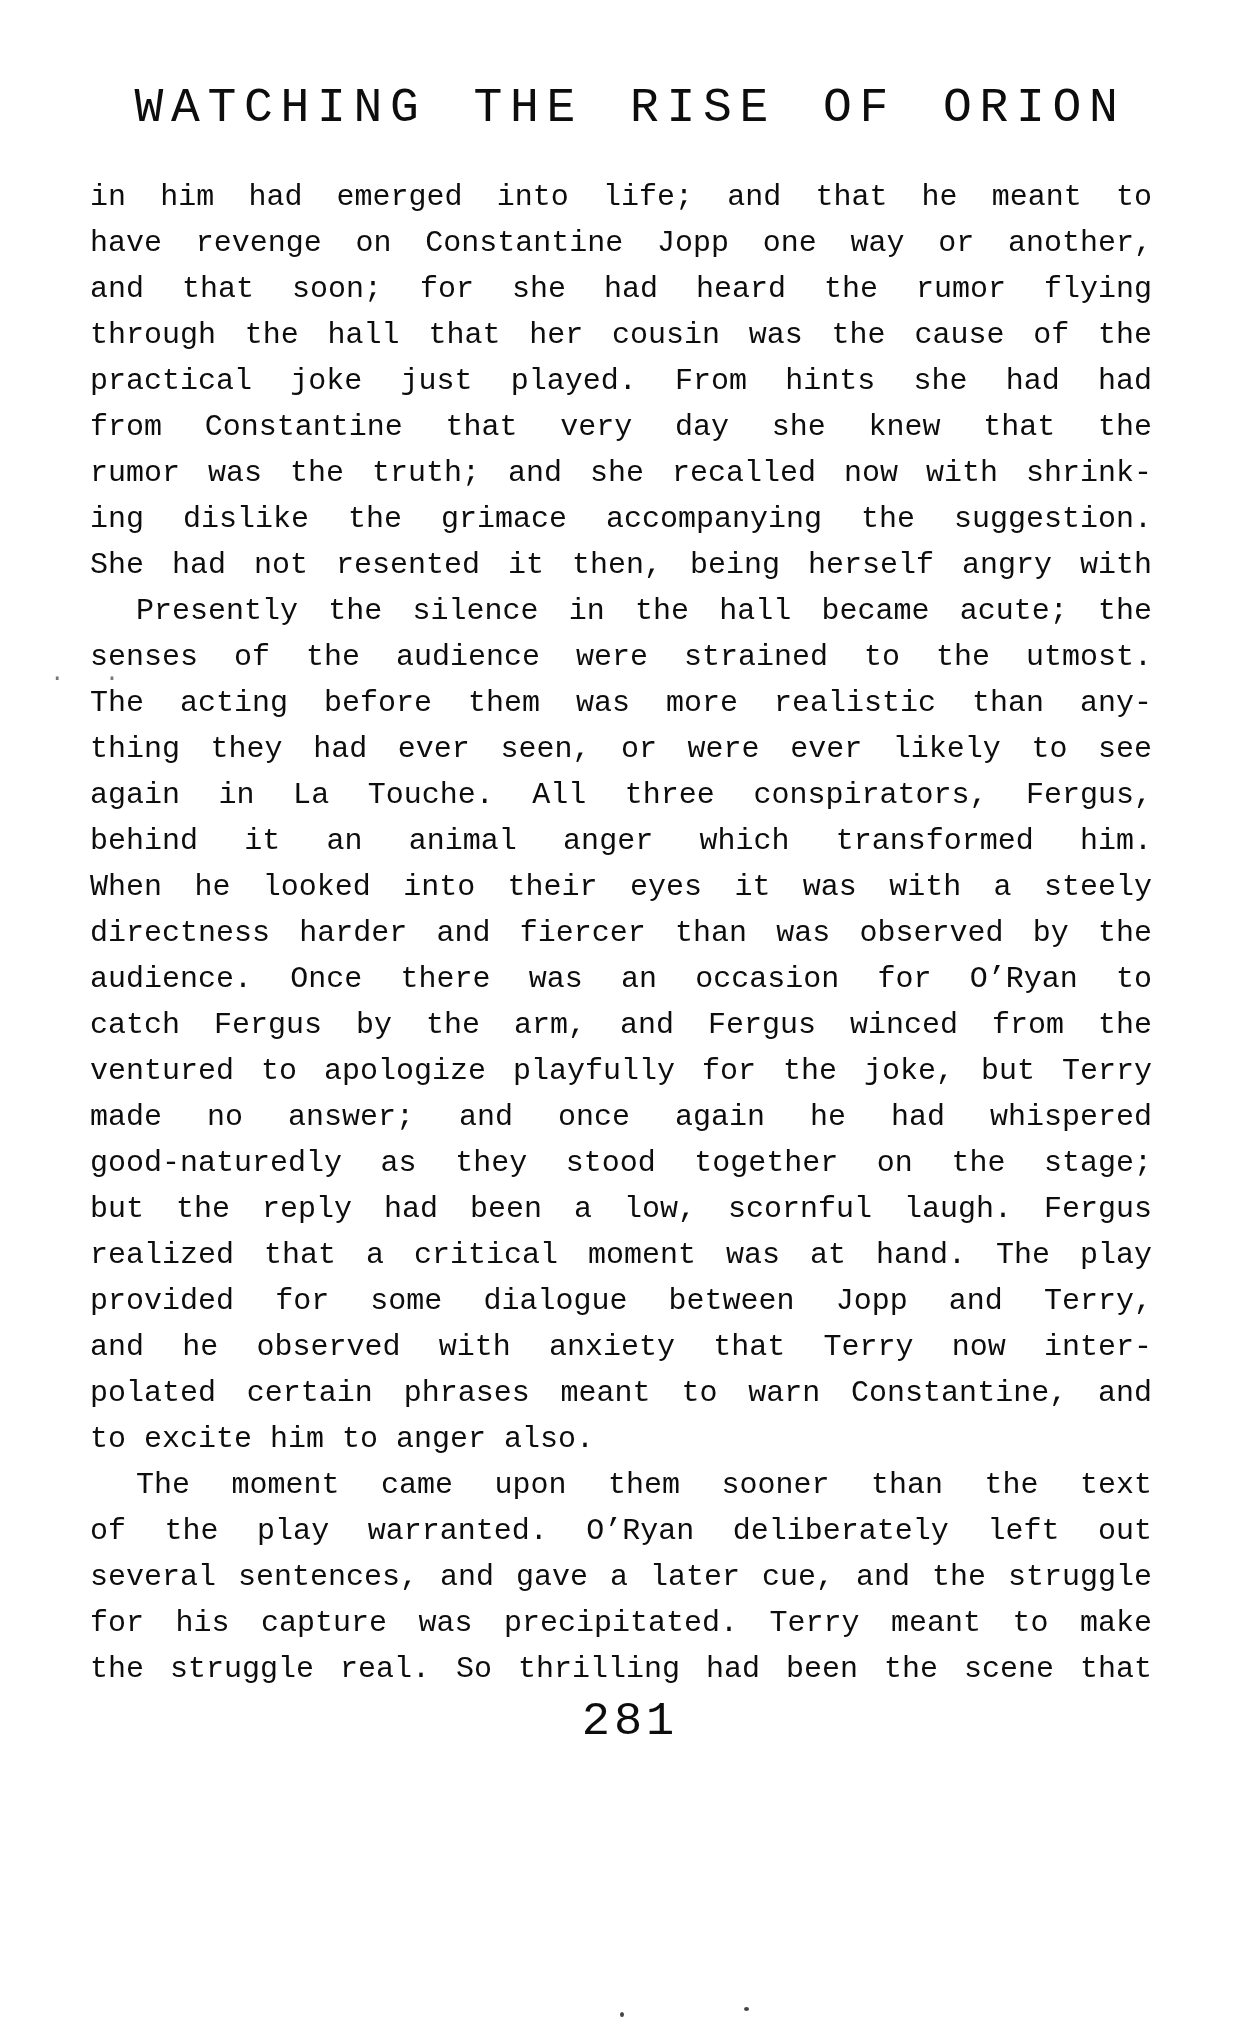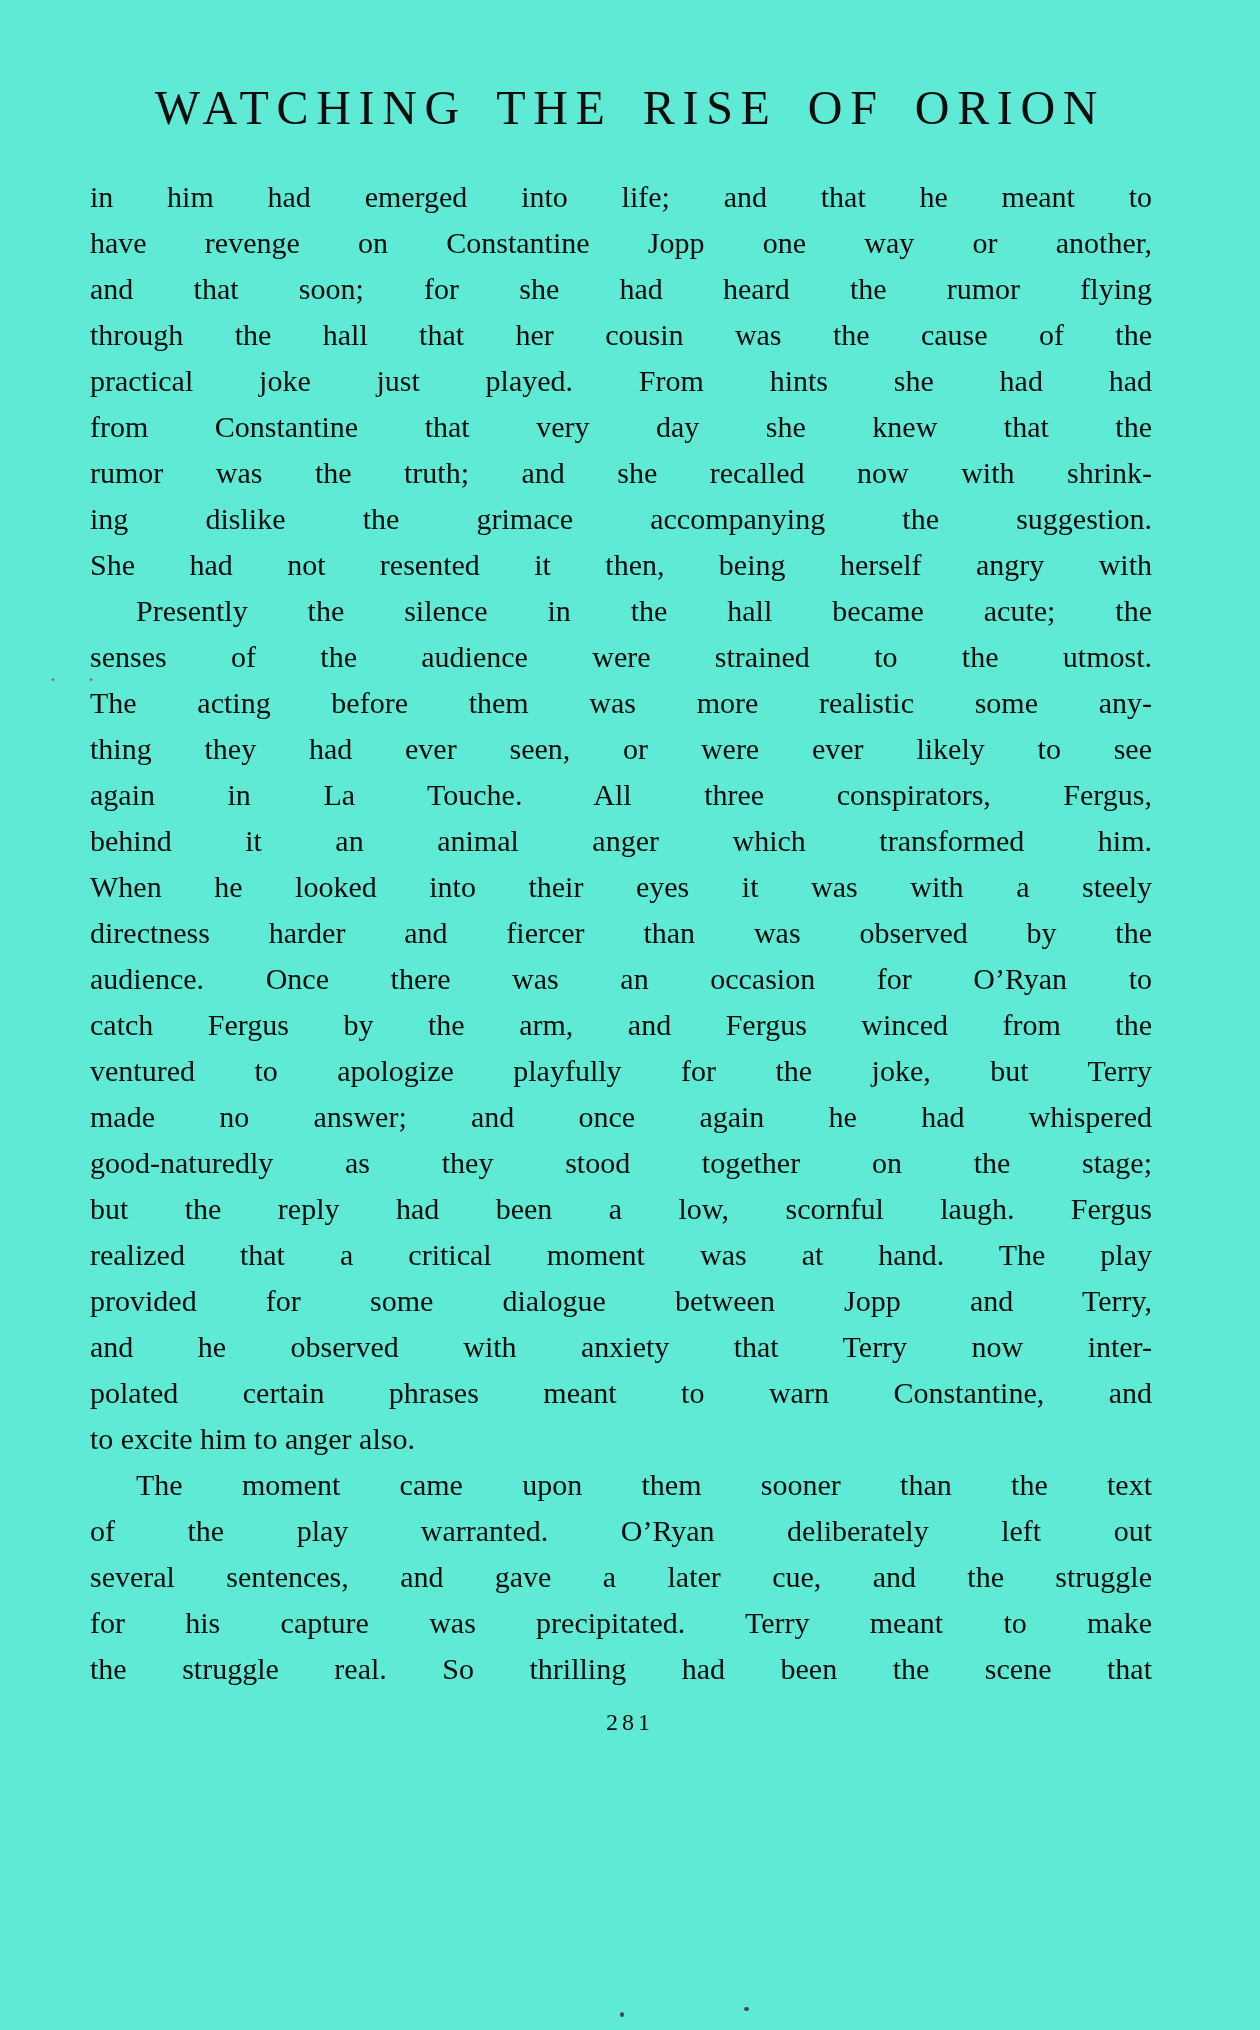--- a/index.html
+++ b/index.html
@@ -5,23 +5,23 @@
   html, body {
     margin: 0;
     padding: 0;
     background: #e8e8e8;
   }
   .page {
     position: relative;
     width: 1260px;
     height: 2030px;
     margin: 0 auto;
-    background: #5eead4;
+    background: #ffffff;
     color: #0d0d0d;
-    font-family: Liberation Serif, serif;
+    font-family: Liberation Mono, monospace;
     overflow: hidden;
   }
   .running-header {
     margin-top: 84px;
     text-align: center;
     font-size: 48px;
     line-height: 48px;
     letter-spacing: 0.16em;
     word-spacing: 0.22em;
     white-space: nowrap;
@@ -44,21 +44,21 @@
   .line.para-end {
     text-align-last: left;
     -moz-text-align-last: left;
   }
   .line.indent {
     text-indent: 46px;
   }
   .folio {
     margin-top: 11px;
     text-align: center;
-    font-size: 24px;
+    font-size: 47px;
     line-height: 38px;
     letter-spacing: 4px;
   }
   .scan-marks {
     position: absolute;
     left: 50px;
     top: 660px;
     font-size: 24px;
     color: #777;
     word-spacing: 26px;
@@ -85,21 +85,21 @@
         <div class="line">through the hall that her cousin was the cause of the</div>
         <div class="line">practical joke just played. From hints she had had</div>
         <div class="line">from Constantine that very day she knew that the</div>
         <div class="line">rumor was the truth; and she recalled now with shrink-</div>
         <div class="line">ing dislike the grimace accompanying the suggestion.</div>
         <div class="line">She had not resented it then, being herself angry with</div>
       </div>
       <div class="paragraph">
         <div class="line indent">Presently the silence in the hall became acute; the</div>
         <div class="line">senses of the audience were strained to the utmost.</div>
-        <div class="line">The acting before them was more realistic some any-</div>
+        <div class="line">The acting before them was more realistic than any-</div>
         <div class="line">thing they had ever seen, or were ever likely to see</div>
         <div class="line">again in La Touche. All three conspirators, Fergus,</div>
         <div class="line">behind it an animal anger which transformed him.</div>
         <div class="line">When he looked into their eyes it was with a steely</div>
         <div class="line">directness harder and fiercer than was observed by the</div>
         <div class="line">audience. Once there was an occasion for O’Ryan to</div>
         <div class="line">catch Fergus by the arm, and Fergus winced from the</div>
         <div class="line">ventured to apologize playfully for the joke, but Terry</div>
         <div class="line">made no answer; and once again he had whispered</div>
         <div class="line">good-naturedly as they stood together on the stage;</div>

